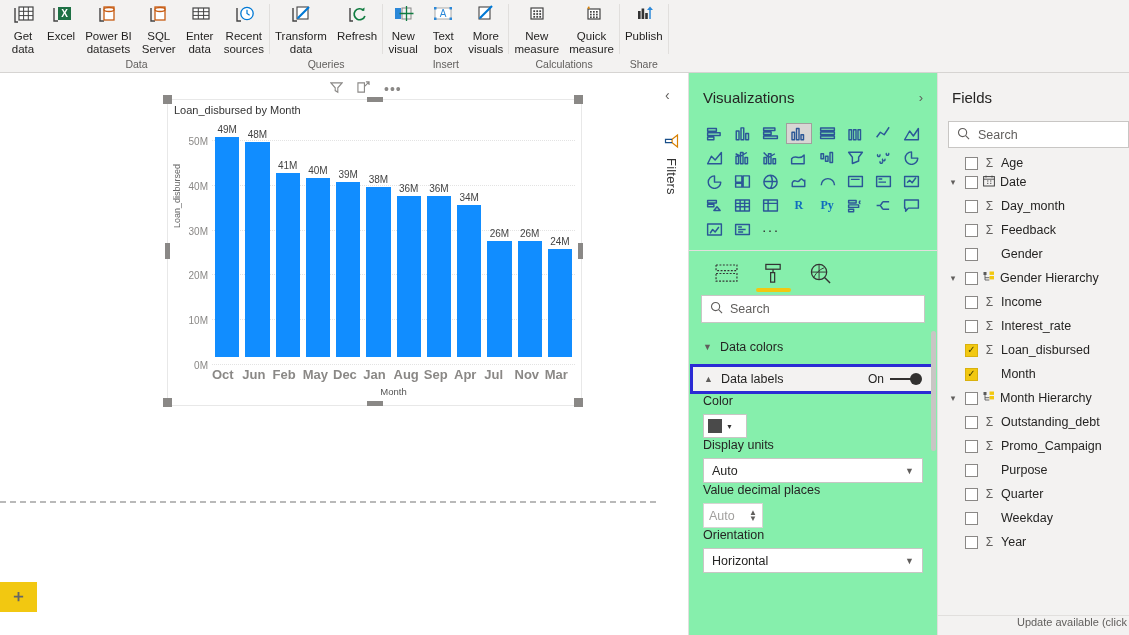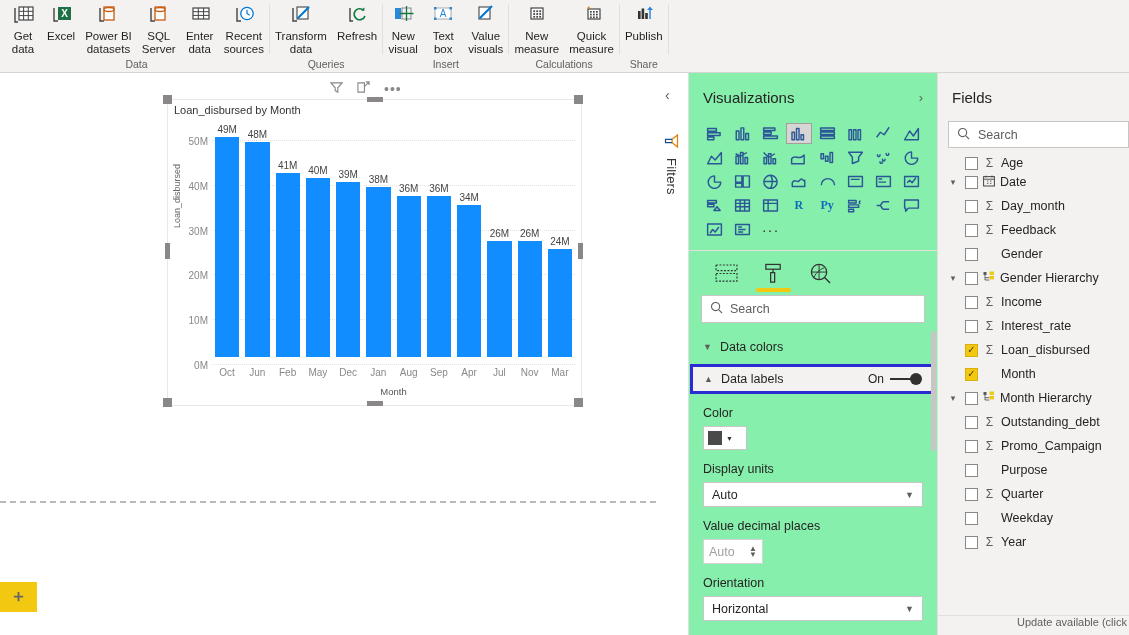--- a/index.html
+++ b/index.html
@@ -95,21 +95,21 @@
   }
   .bar { width: 100%; background: #118DFF; cursor: pointer; }
   .bar-label {
     position: absolute; bottom: 100%; margin-bottom: 2px;
     font-size: 10px; color: #444; white-space: nowrap;
   }
   .xlabels {
     position: absolute; left: 44px; right: 8px; bottom: 26px; height: 14px;
     display: flex; justify-content: space-between;
   }
-  .xlabel { flex: 1; text-align: center; font-size: 10px; color: #8a8886; }
+  .xlabel { flex: 1; text-align: left; font-size: 13px; color: #8a8886; font-weight: bold; }
   .x-title {
     position: absolute; left: 44px; right: 8px; bottom: 10px;
     text-align: center; font-size: 9.5px; color: #555;
   }
 
   
   .page-tabbar {
     position: absolute; left: 0; top: 430px; width: 656px; height: 79px;
     background: #ffffff;
   }
@@ -194,21 +194,21 @@
   .toggle {
     width: 32px; height: 12px; position: relative; cursor: pointer;
   }
   .toggle .track {
     position: absolute; left: 0; top: 5px; width: 24px; height: 2px; background: #323130;
   }
   .toggle .knob {
     position: absolute; right: 0; top: 0; width: 12px; height: 12px;
     border-radius: 50%; background: #323130;
   }
-  .fmt-field { padding: 0 14px; margin-top: 12px; }
+  .fmt-field { padding: 0 14px; }
   .fmt-label { font-size: 12.5px; color: #252423; margin-bottom: 6px; }
   .color-swatch {
     width: 44px; height: 24px; border: 1px solid #c8c6c4; background: #fff;
     display: flex; align-items: center; gap: 4px; padding: 0 4px; cursor: pointer;
   }
   .color-swatch .sw { width: 14px; height: 14px; background: #4a4a4a; }
   .color-swatch .dn { font-size: 7px; color: #333; }
   .fmt-select {
     width: 100%; height: 25px; border: 1px solid #c8c6c4; background: #fff;
     display: flex; align-items: center; padding: 0 8px; cursor: pointer;
@@ -404,21 +404,21 @@
 box</div>
         </div>
         <div class="rbtn">
           <div class="rbtn-icon">
             <svg width="30" height="24" viewBox="0 0 30 24">
                 <rect x="8" y="2" width="11" height="12" fill="#fff" stroke="#444" stroke-width="1.1"></rect>
                 <path d="M9 13 L21 1" stroke="#0078d4" stroke-width="2.2"></path>
                 <path d="M8 14l2.6-1 -1.6-1.6z" fill="#0078d4"></path>
               </svg>
           </div>
-          <div class="rbtn-txt">Value
+          <div class="rbtn-txt">More
 visuals</div>
         </div>
       </div>
       <div class="rgroup-label">Insert</div>
     </div>
 
     <div class="rgroup-sep"></div>
 
     <div class="rgroup">
       <div class="rgroup-items">

